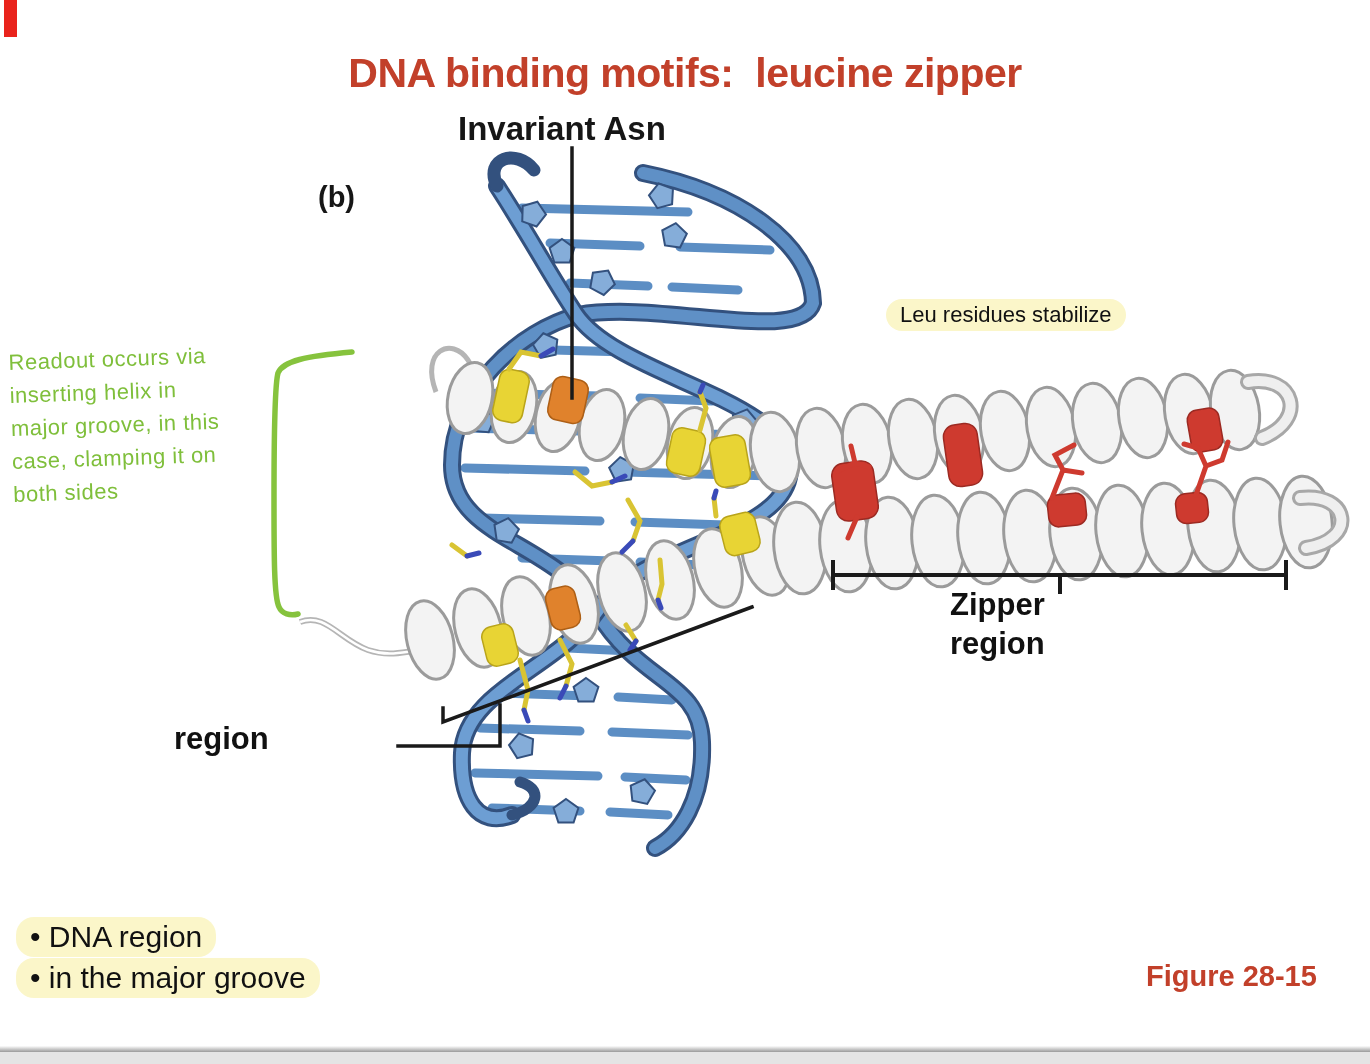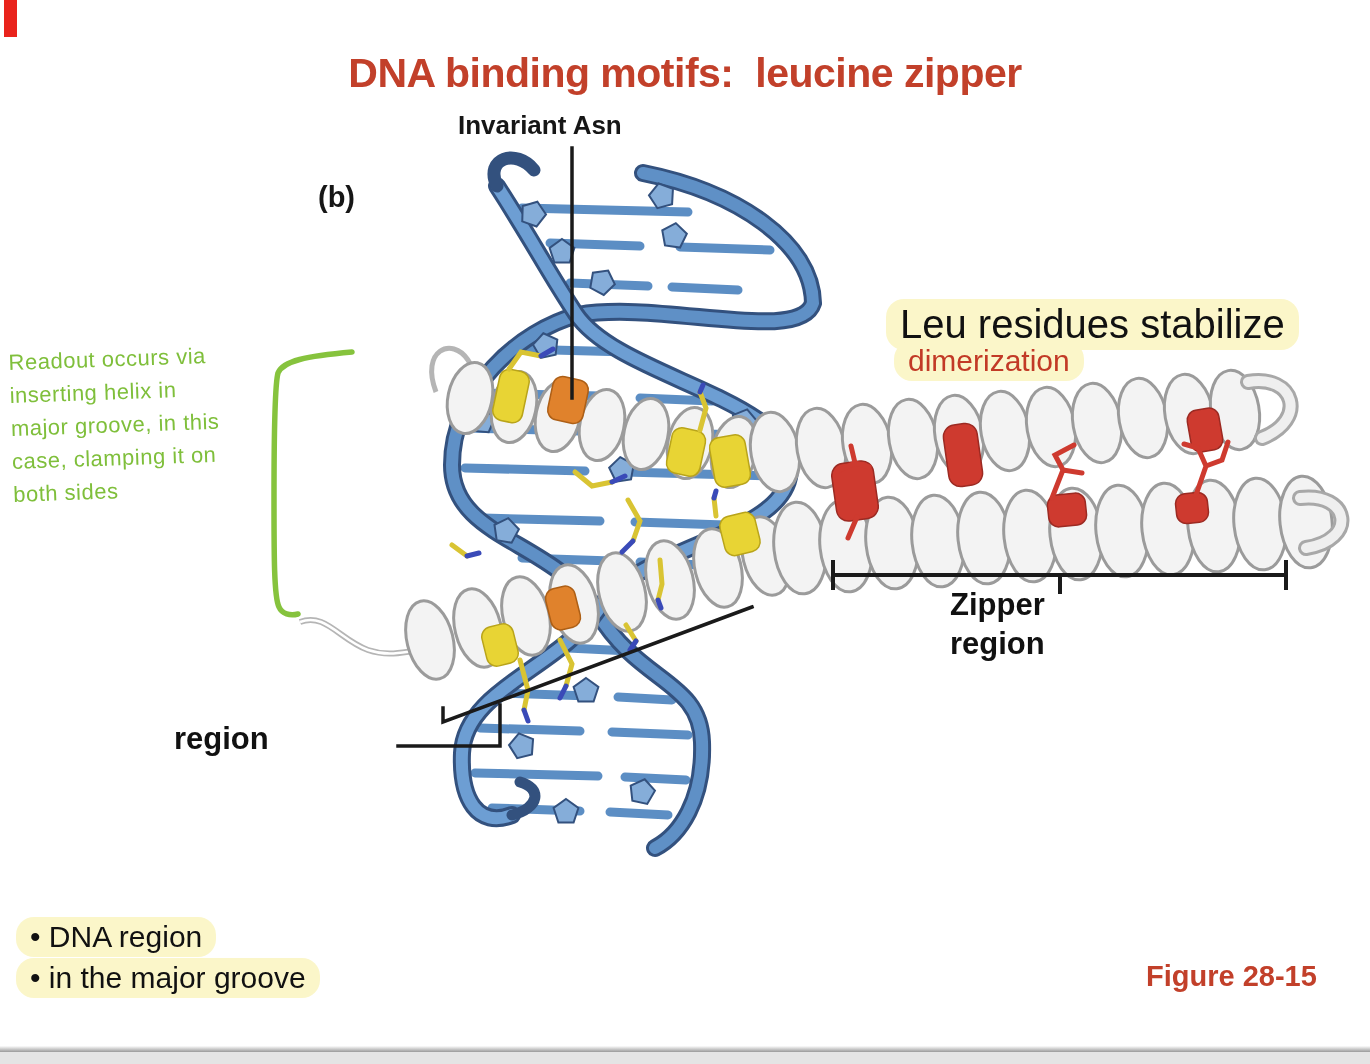--- a/index.html
+++ b/index.html
@@ -2,26 +2,26 @@
 <html><head>
 <meta charset="utf-8">
 <style>
   html,body{margin:0;padding:0;background:#fff;}
   .slide{position:relative;width:1370px;height:1064px;background:#ffffff;overflow:hidden;
          font-family:"Liberation Sans",sans-serif;color:#111;}
   .abs{position:absolute;}
   .title{left:0;top:50px;width:1370px;text-align:center;font-size:41px;font-weight:bold;
          color:#c2402a;white-space:pre;letter-spacing:-0.5px;}
   .lbl-bold{font-weight:bold;color:#161616;}
-  .invariant{left:458px;top:110px;font-size:26px;}
+  .invariant{left:458px;top:110px;font-size:33px;}
   .panelb{left:318px;top:181px;font-size:29px;}
   .note{left:8px;top:346px;font-size:22px;line-height:33px;color:#7fbf3b;
         transform:rotate(-2deg);transform-origin:left top;letter-spacing:0.5px;}
   .hl{background:#fbf6c9;border-radius:18px;padding:3px 14px;display:inline-block;}
-  .leu1{left:886px;top:299px;font-size:40px;}
+  .leu1{left:886px;top:299px;font-size:22px;}
   .leu2{left:894px;top:341px;font-size:30px;color:#c23a26;}
   .zipper{left:950px;top:585px;width:220px;text-align:left;font-size:31px;
           font-weight:bold;line-height:39px;}
   .dnabind{left:174px;top:719px;font-size:31px;font-weight:bold;line-height:40px;}
   .lys{font-size:30px;}
   .fig{left:1146px;top:960px;font-size:29px;font-weight:bold;color:#c2402a;}
   .red-corner{left:4px;top:0;width:13px;height:37px;background:#e9231c;}
   .edge-line{left:0;top:1046px;width:1370px;height:6px;
              background:linear-gradient(to bottom,#fdfdfd,#9a9a9a);}
   .edge-strip{left:0;top:1052px;width:1370px;height:12px;background:#e4e4e4;}
@@ -208,21 +208,20 @@
 
   <div class="abs note">
     <div>Readout occurs via</div>
     <div>inserting helix in</div>
     <div>major groove, in this</div>
     <div>case, clamping it on</div>
     <div>both sides</div>
   </div>
 
   <span class="abs hl leu1">Leu residues stabilize</span>
-  <span class="abs hl leu2">dimerization</span>
 
   <div class="abs zipper">
     <div>Zipper</div>
     <div>region</div>
   </div>
 
   <div class="abs dnabind">
     <div>region</div>
   </div>
 

